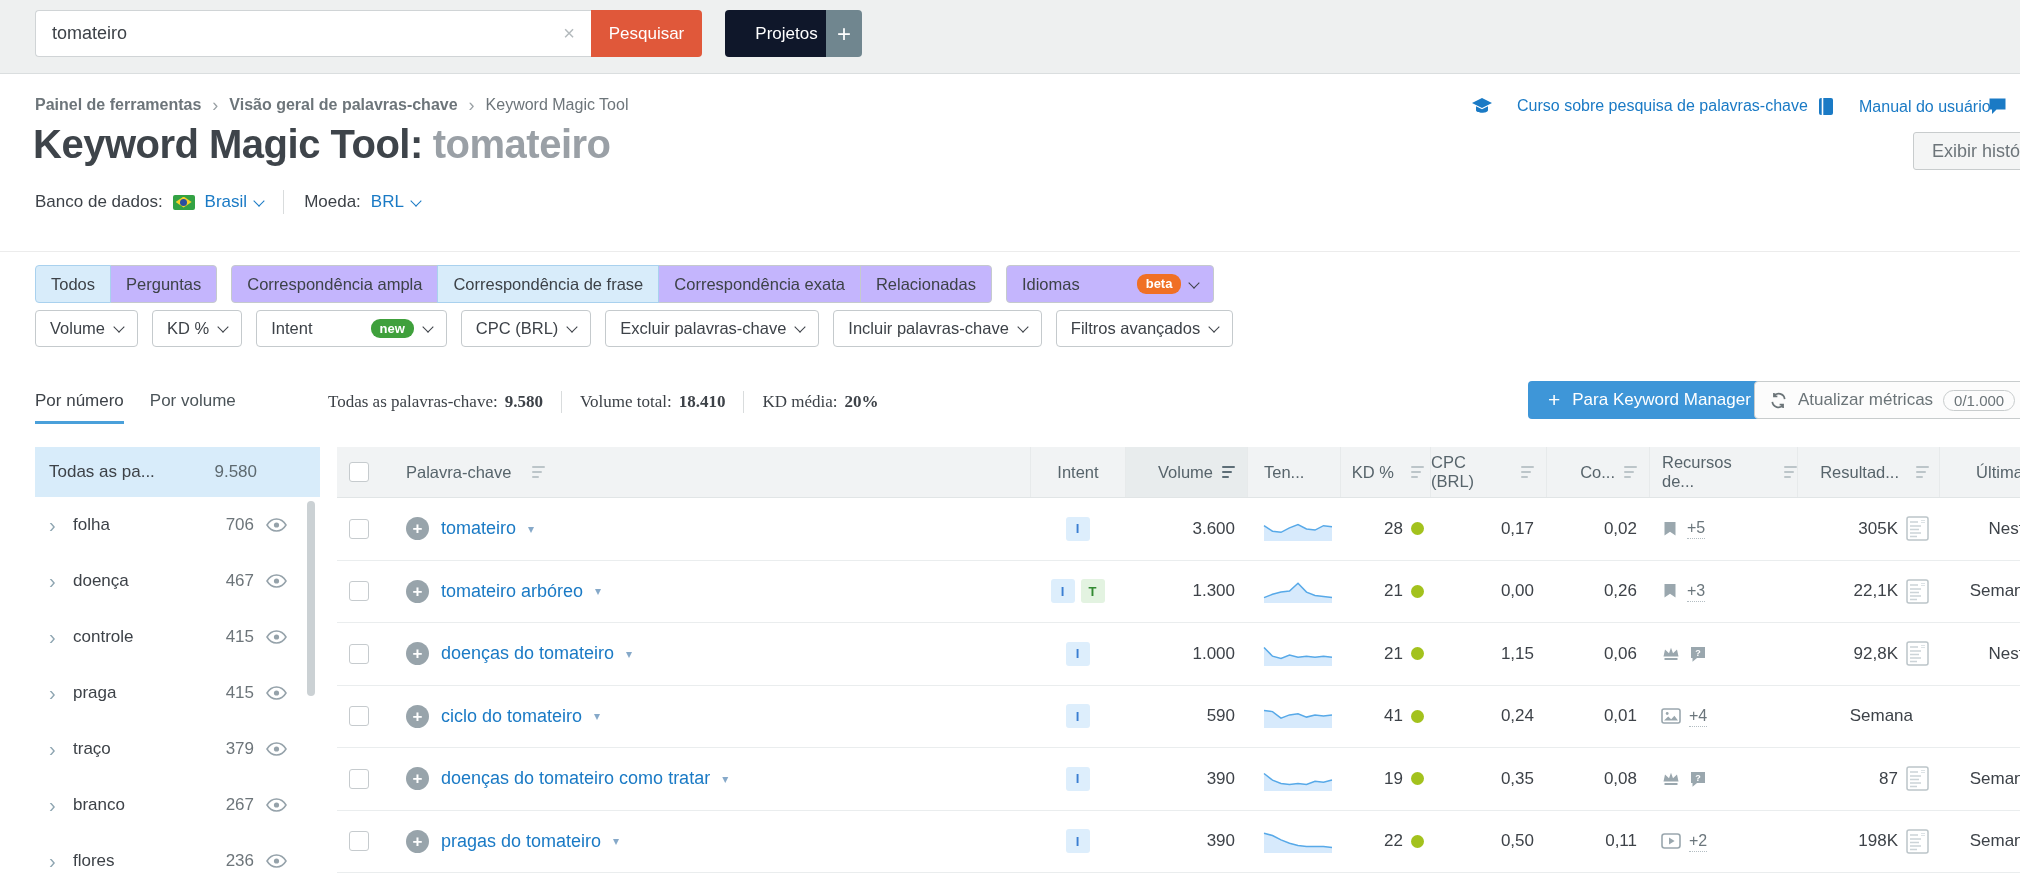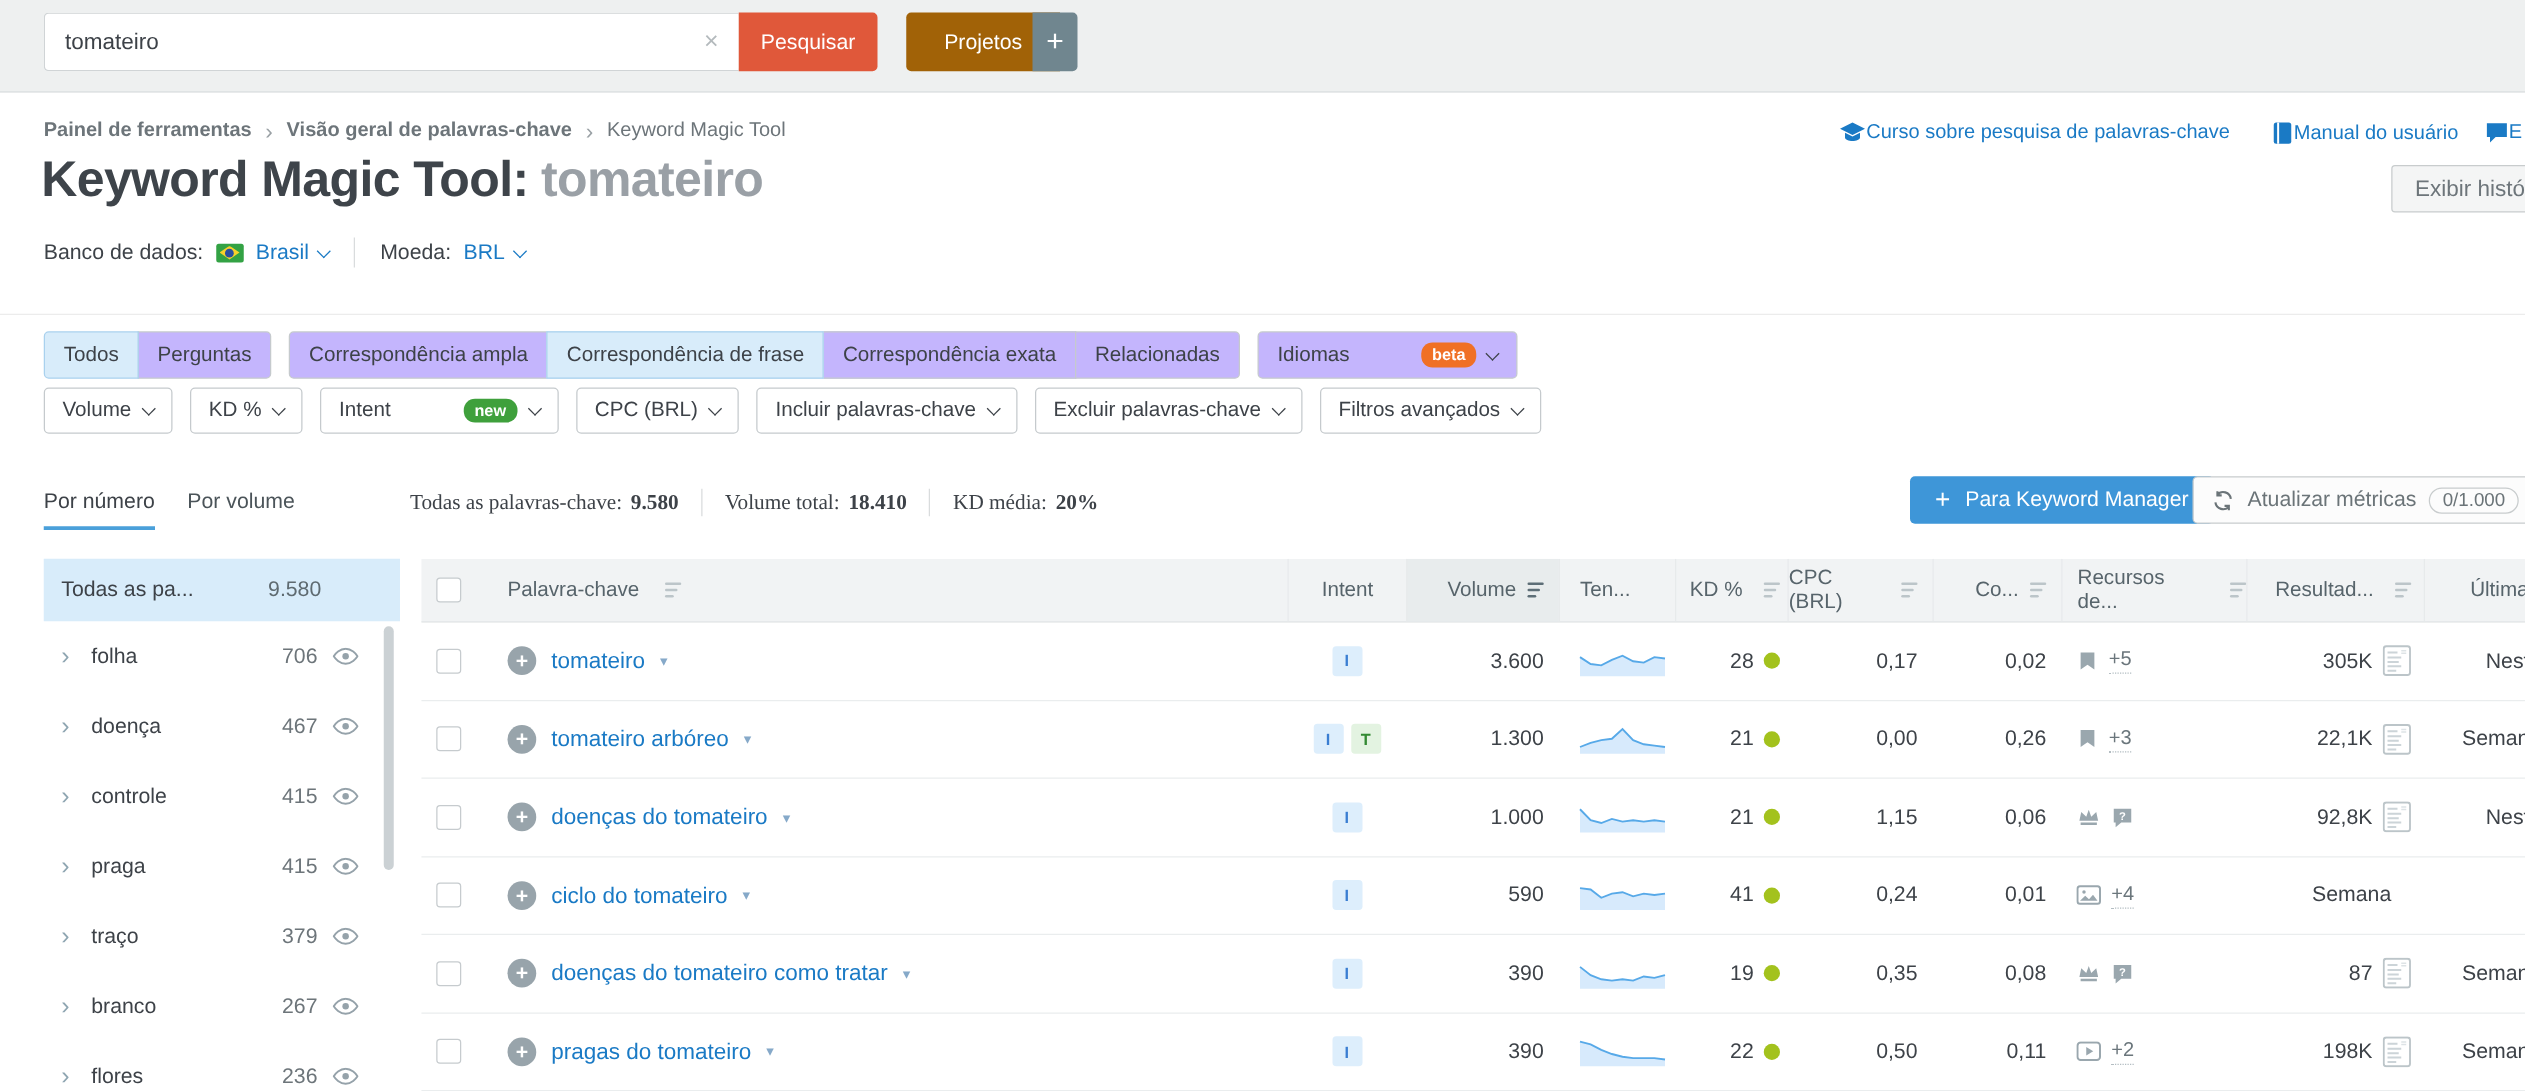--- a/index.html
+++ b/index.html
@@ -4,27 +4,27 @@
 <style>
   html,body{margin:0;padding:0;background:#fff;}
   .viewport{position:relative;width:2020px;height:873px;overflow:hidden;background:#fff;
     font-family:"Liberation Sans",sans-serif;color:#3d4248;}
   
   .topbar{position:absolute;left:0;top:0;width:100%;height:74px;background:#eef0f0;border-bottom:1px solid #dadedf;box-sizing:border-box;}
   .search-wrap{position:absolute;left:35px;top:10px;width:556px;height:47px;background:#fff;border:1px solid #d0d4d6;border-right:none;border-radius:4px 0 0 4px;display:flex;align-items:center;box-sizing:border-box;}
   .search-wrap input{flex:1;border:0;outline:0;font:18px "Liberation Sans",sans-serif;color:#3d4248;padding:0 0 0 16px;background:transparent;}
   .clear-x{width:44px;text-align:center;color:#b4babd;font-size:20px;cursor:pointer;}
   .btn-search{position:absolute;left:591px;top:10px;width:111px;height:47px;background:#e0583a;color:#fff;border:none;border-radius:0 4px 4px 0;font-size:17px;font-family:inherit;cursor:pointer;}
-  .btn-projects{position:absolute;left:725px;top:10px;width:123px;height:47px;background:#a16207;color:#fff;border-radius:4px 0 0 4px;font-size:17px;display:flex;align-items:center;justify-content:center;cursor:pointer;}
+  .btn-projects{position:absolute;left:725px;top:10px;width:123px;height:47px;background:#0f172a;color:#fff;border-radius:4px 0 0 4px;font-size:17px;display:flex;align-items:center;justify-content:center;cursor:pointer;}
   .btn-add-project{position:absolute;left:826px;top:10px;width:36px;height:47px;background:#70868f;color:#fff;border-radius:0 4px 4px 0;font-size:24px;display:flex;align-items:center;justify-content:center;cursor:pointer;}
   
   .breadcrumb{position:absolute;left:35px;top:96px;display:flex;gap:11px;align-items:center;font-size:16px;color:#6d757a;white-space:nowrap;}
   .crumb{cursor:pointer;font-weight:bold;}
   .crumb-sep{color:#9aa1a5;font-size:18px;line-height:1;}
-  .help-link{position:absolute;top:97px;display:flex;align-items:center;gap:0;color:#1a7ac5;font-size:16px;white-space:nowrap;cursor:pointer;}
+  .help-link{position:absolute;top:97px;display:flex;align-items:center;gap:24px;color:#1a7ac5;font-size:16px;white-space:nowrap;cursor:pointer;}
   .hl1{left:1471px;} .hl2{left:1817px;} .hl3{left:1988px;}
   
   .page-title{position:absolute;left:33px;top:122px;font-size:40px;font-weight:700;color:#3e444a;letter-spacing:-0.5px;white-space:nowrap;}
   .page-title .query{color:#9aa0a6;margin-left:10px;}
   .btn-history{position:absolute;left:1913px;top:132px;height:38px;padding:0 18px;background:#f4f5f5;border:1px solid #c8cccd;border-radius:3px;color:#6d757a;font-size:18px;white-space:nowrap;display:flex;align-items:center;box-sizing:border-box;cursor:pointer;}
   
   .db-row{position:absolute;left:35px;top:190px;display:flex;align-items:center;gap:10px;font-size:17px;color:#3d4248;}
   .sel-link{color:#1a7ac5;display:flex;gap:8px;align-items:center;cursor:pointer;}
   .vdiv{width:1px;height:24px;background:#d9dcdd;margin:0 10px;}
   .flag{width:22px;height:15px;background:#33a244;border-radius:2px;position:relative;display:inline-block;}
@@ -198,25 +198,25 @@
     <div class="fbtn">
         <span>Intent</span>
         <span class="badge new">new</span>
         <span class="chev"></span>
       </div>
     <div class="fbtn">
         <span>CPC (BRL)</span>
         <span class="chev"></span>
       </div>
     <div class="fbtn">
+        <span>Excluir palavras-chave</span>
+        <span class="chev"></span>
+      </div>
+    <div class="fbtn">
         <span>Incluir palavras-chave</span>
-        <span class="chev"></span>
-      </div>
-    <div class="fbtn">
-        <span>Excluir palavras-chave</span>
         <span class="chev"></span>
       </div>
     <div class="fbtn">
         <span>Filtros avançados</span>
         <span class="chev"></span>
       </div>
   </div>
 
   <div class="view-tabs">
     <span class="vtab active">Por número</span>

